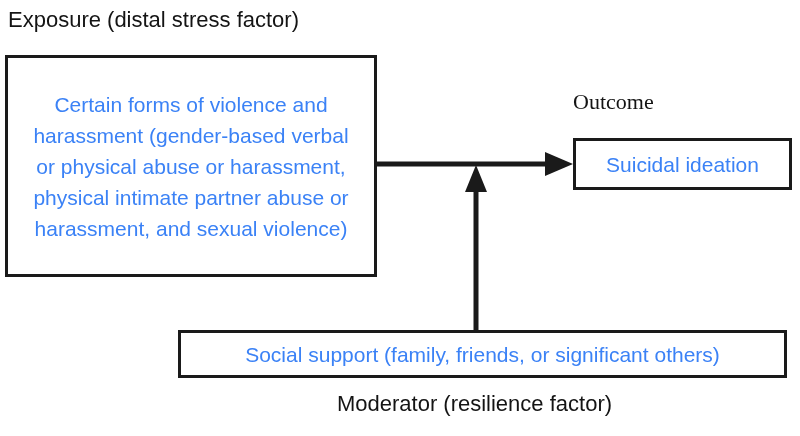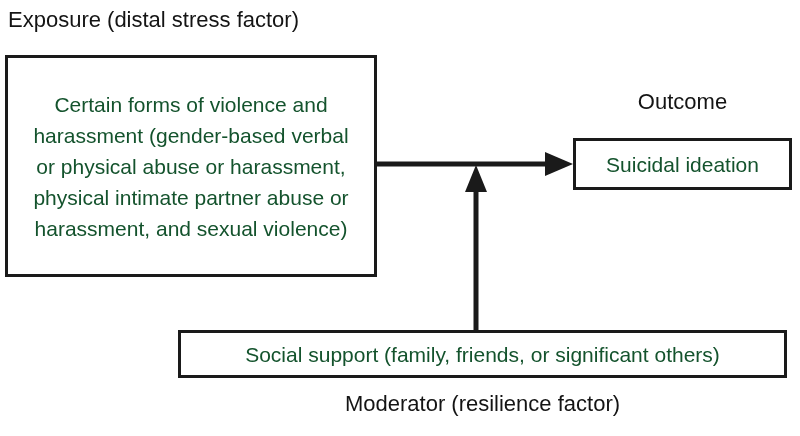--- a/index.html
+++ b/index.html
@@ -26,44 +26,44 @@
     color: #141414;
   }
   #exposure-label {
     left: 8px;
     top: 8px;
   }
   #outcome-label {
     left: 573px;
     top: 90px;
     width: 219px;
-    text-align: center;
+    font-family: Liberation Serif, serif;
   }
   #moderator-label {
-    left: 178px;
+    left: 170px;
     top: 392px;
     width: 609px;
     text-align: center;
   }
 
   
   .node-box {
     position: absolute;
     box-sizing: border-box;
     border: 3px solid #1a1a1a;
     background: #ffffff;
     display: flex;
     align-items: center;
     justify-content: center;
   }
   .node-text {
     text-align: center;
     font-size: 21px;
     line-height: 31px;
-    color: #14532d;
+    color: #3b82f6;
   }
 
   #exposure-box {
     left: 5px;
     top: 55px;
     width: 372px;
     height: 222px;
   }
   #exposure-box .node-text {
     padding: 0 16px;

